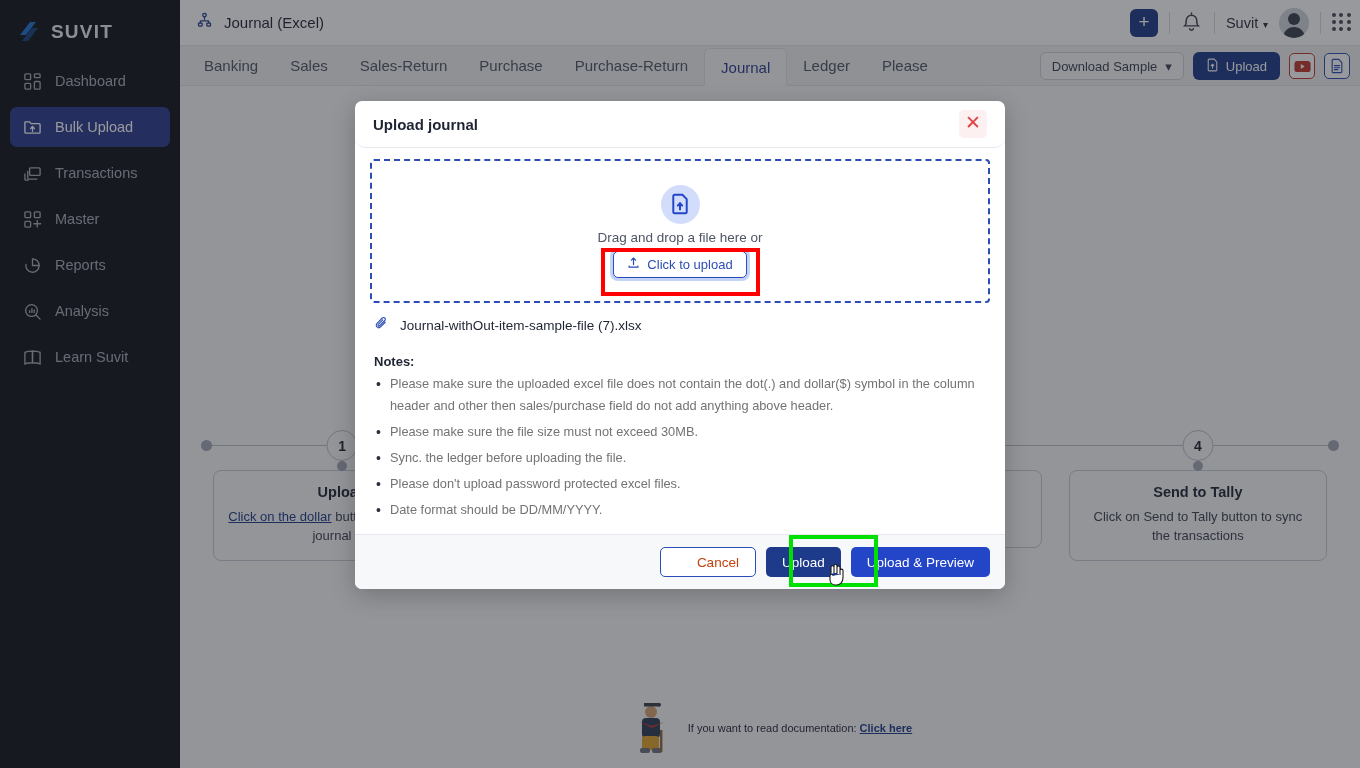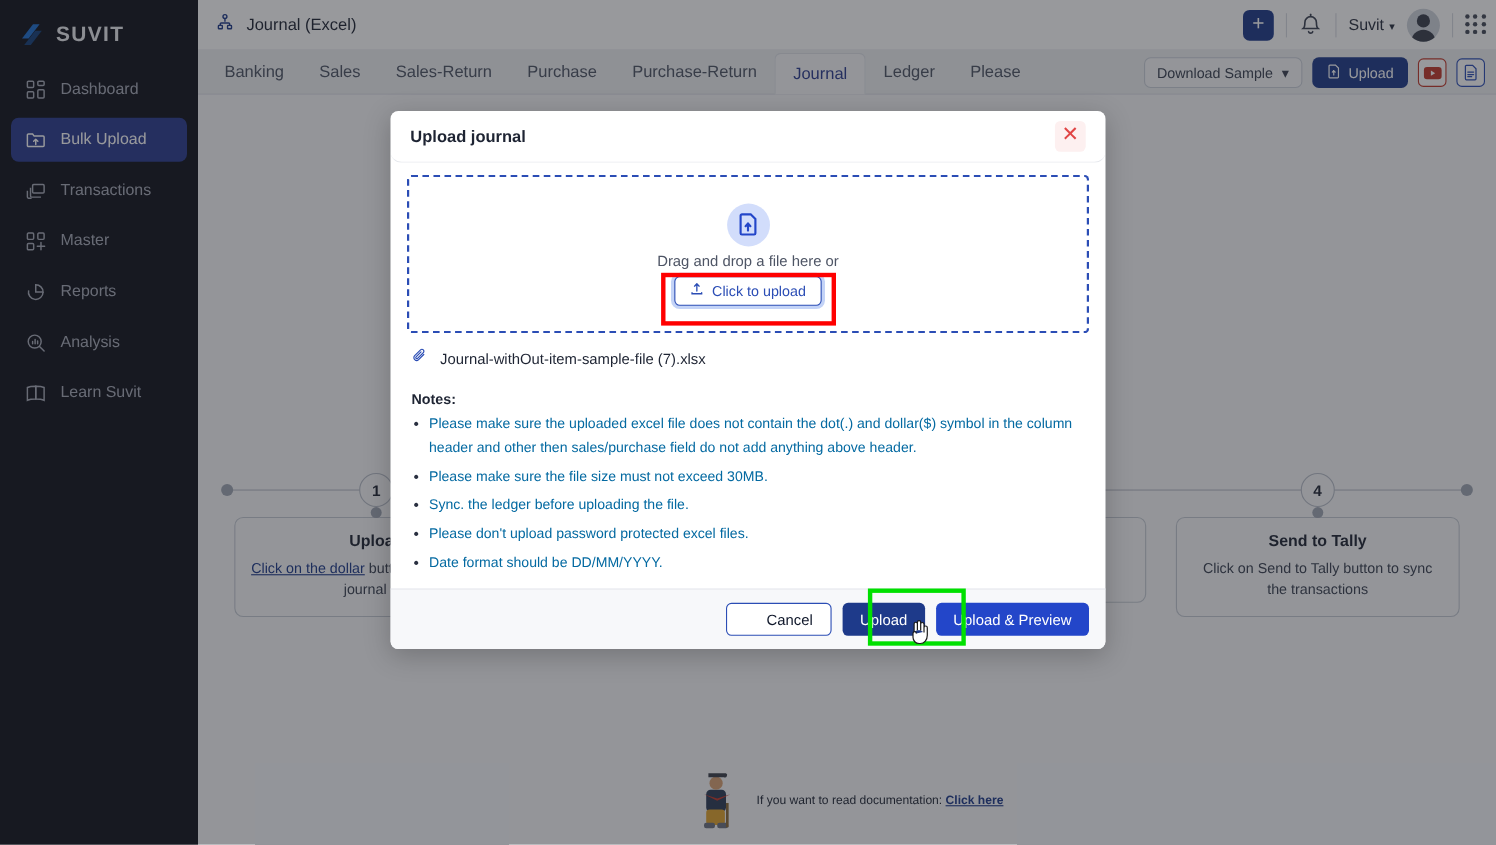--- a/index.html
+++ b/index.html
@@ -207,36 +207,36 @@
   }
 
   .file-row {
     display: flex; align-items: center; gap: 11px; padding: 13px 2px 0 4px;
   }
   .file-name { font-size: 13.5px; color: #1e2433; }
 
   .notes-title { font-size: 13px; font-weight: bold; color: #1e2433; padding: 19px 2px 4px 4px; }
   .notes { list-style: none; padding: 0 2px 0 4px; }
   .notes li {
-    position: relative; padding-left: 16px; font-size: 12.8px; color: #0369a1;
+    position: relative; padding-left: 16px; font-size: 12.8px; color: #737373;
     line-height: 22px; margin-bottom: 4px;
   }
   .notes li::before {
     content: "•"; position: absolute; left: 2px; top: 0; color: #2a3040; font-size: 14px;
   }
 
   .modal-foot {
     background: #f7f8fa; border-top: 1px solid #e6e8ed;
     padding: 12px 15px; display: flex; justify-content: flex-end; gap: 10px;
   }
   .btn {
     height: 30px; border-radius: 5px; font-size: 13.5px; padding: 0 16px;
     display: inline-flex; align-items: center; cursor: pointer; font-weight: 500;
   }
-  .btn-cancel { border: 1px solid #2b4db5; background: #fff; color: #0f172a; padding-left: 36px; }
+  .btn-cancel { border: 1px solid #2b4db5; background: #fff; color: #c2410c; padding-left: 36px; }
   .btn-upload { background: #1e3a8a; color: #fff; }
   .btn-preview { background: #2346c9; color: #fff; }
 
   .cursor-hand {
     position: absolute; left: 826px; top: 563px; z-index: 45; pointer-events: none;
   }
 </style>
 </head>
 <body>
 

